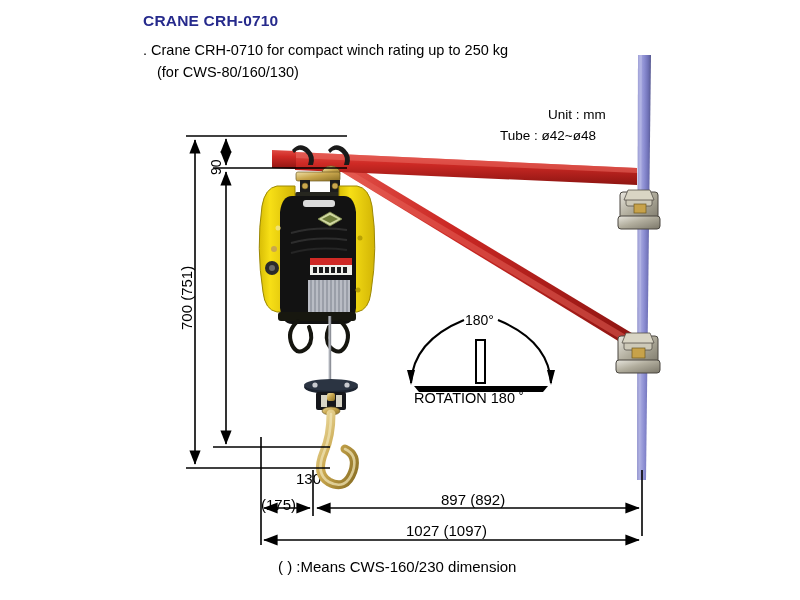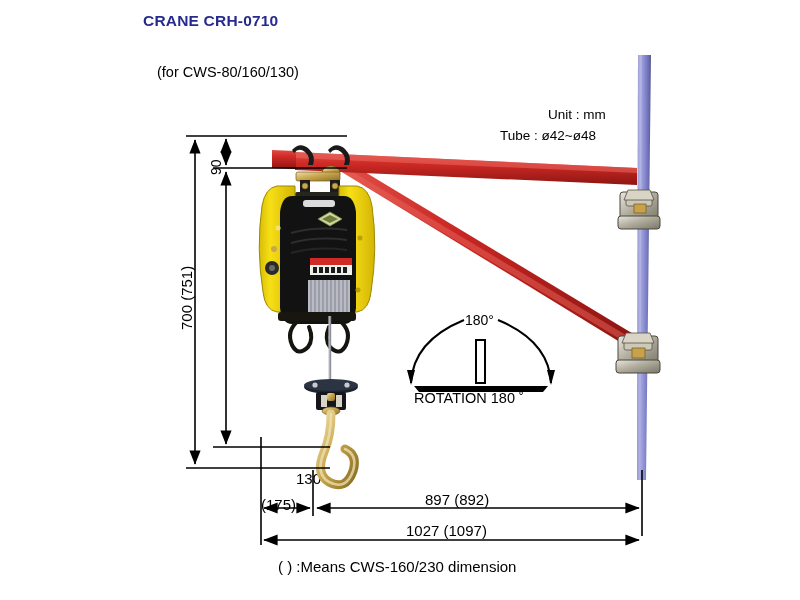--- a/index.html
+++ b/index.html
@@ -20,37 +20,38 @@
   #rot-caption{position:absolute;left:414px;top:390px;font-size:14.5px;white-space:nowrap;}
   #rot-angle{position:absolute;left:465px;top:312px;font-size:14px;font-weight:normal;
              white-space:nowrap;}
 
   #note{position:absolute;left:278px;top:558px;font-size:15px;white-space:nowrap;}
 
   
   .dimtxt{position:absolute;font-size:15px;white-space:nowrap;}
   #d-130{left:264px;top:470px;margin-left:32px;}
   #d-175{left:261px;top:488px;margin-top:8px;}
-  #d-897{left:425px;top:491px;}
+  #d-897{left:441px;top:491px;}
   #d-1027{left:406px;top:522px;}
   .vdim{position:absolute;font-size:15px;white-space:nowrap;
         transform-origin:0 0;}
   #d-700{left:178px;top:330px;transform:rotate(-90deg);}
   #d-90{left:208px;top:175px;transform:rotate(-90deg);font-size:14px;}
 
   
   svg.layer{position:absolute;left:0;top:0;width:800px;height:600px;
             pointer-events:none;overflow:visible;}
 </style>
 </head>
 <body>
 
 <div id="stage">
 
   <div id="title">CRANE CRH-0710</div>
+  <div id="desc1">. Crane CRH-0710 for compact winch rating up to 250 kg</div>
   <div id="desc2">(for CWS-80/160/130)</div>
 
   <div id="unit-line">Unit : mm</div>
   <div id="tube-line">Tube : ø42~ø48</div>
 
   <div id="rot-angle">180°</div>
   <div id="rot-caption">ROTATION 180 ˚</div>
 
   <div class="dimtxt" id="d-130">130</div>
   <div class="dimtxt" id="d-175">(175)</div>

